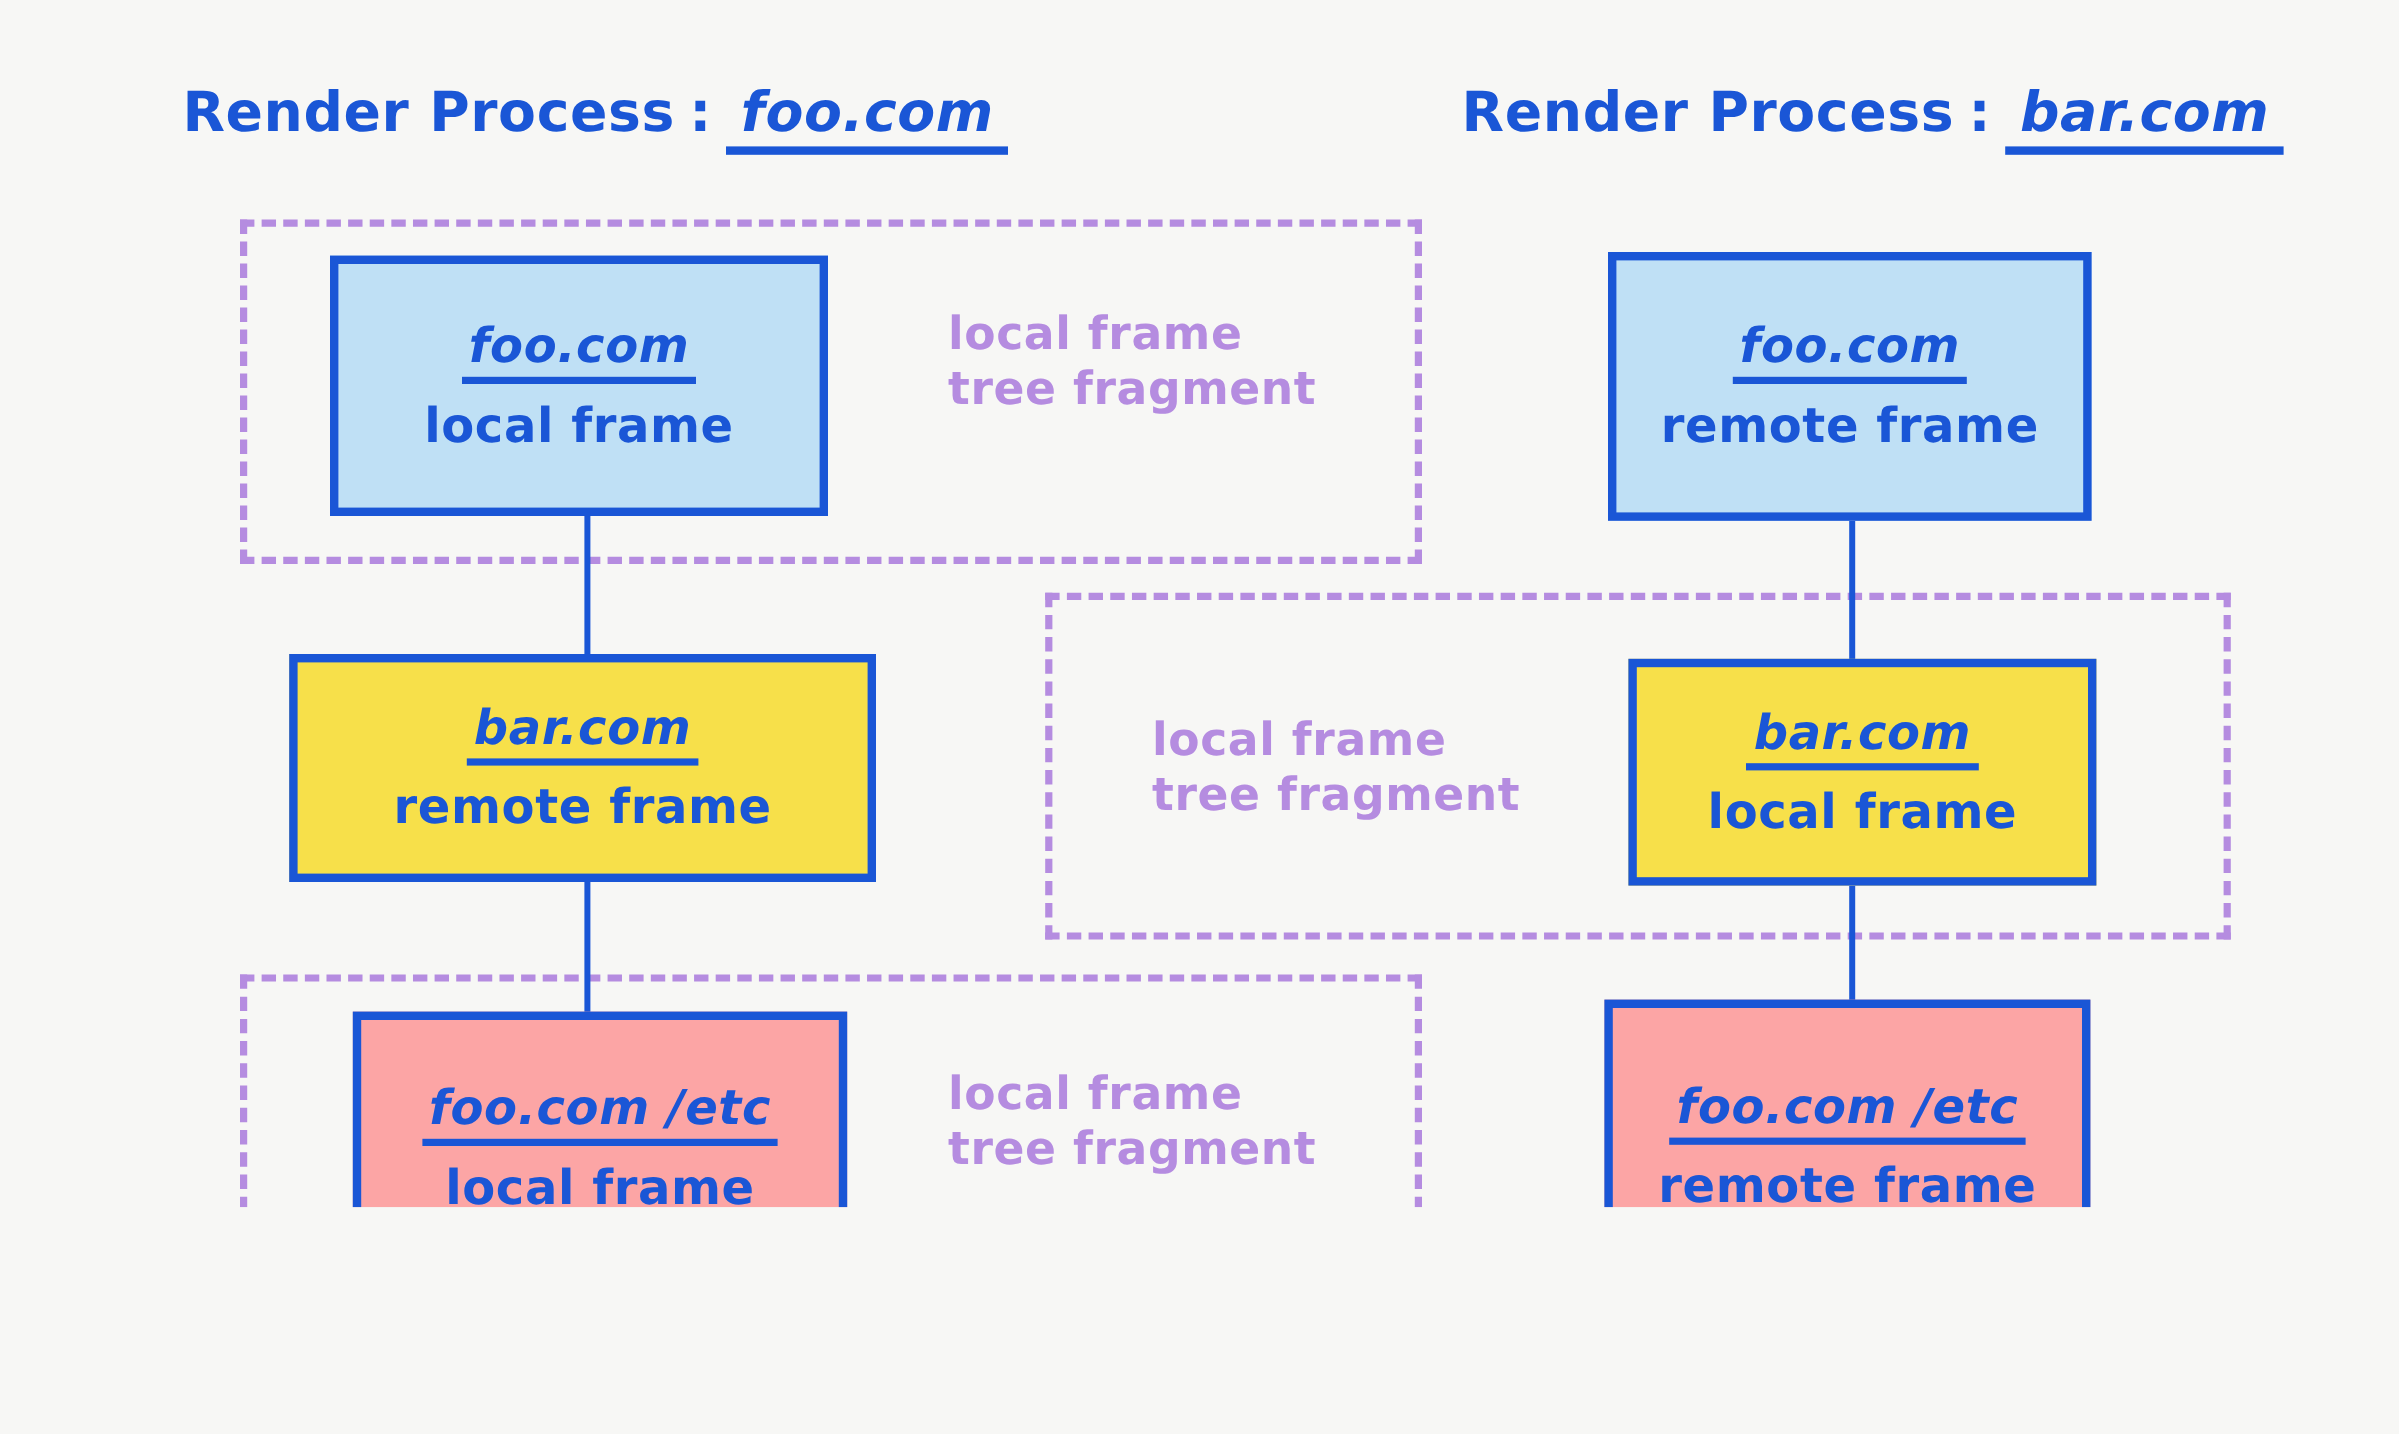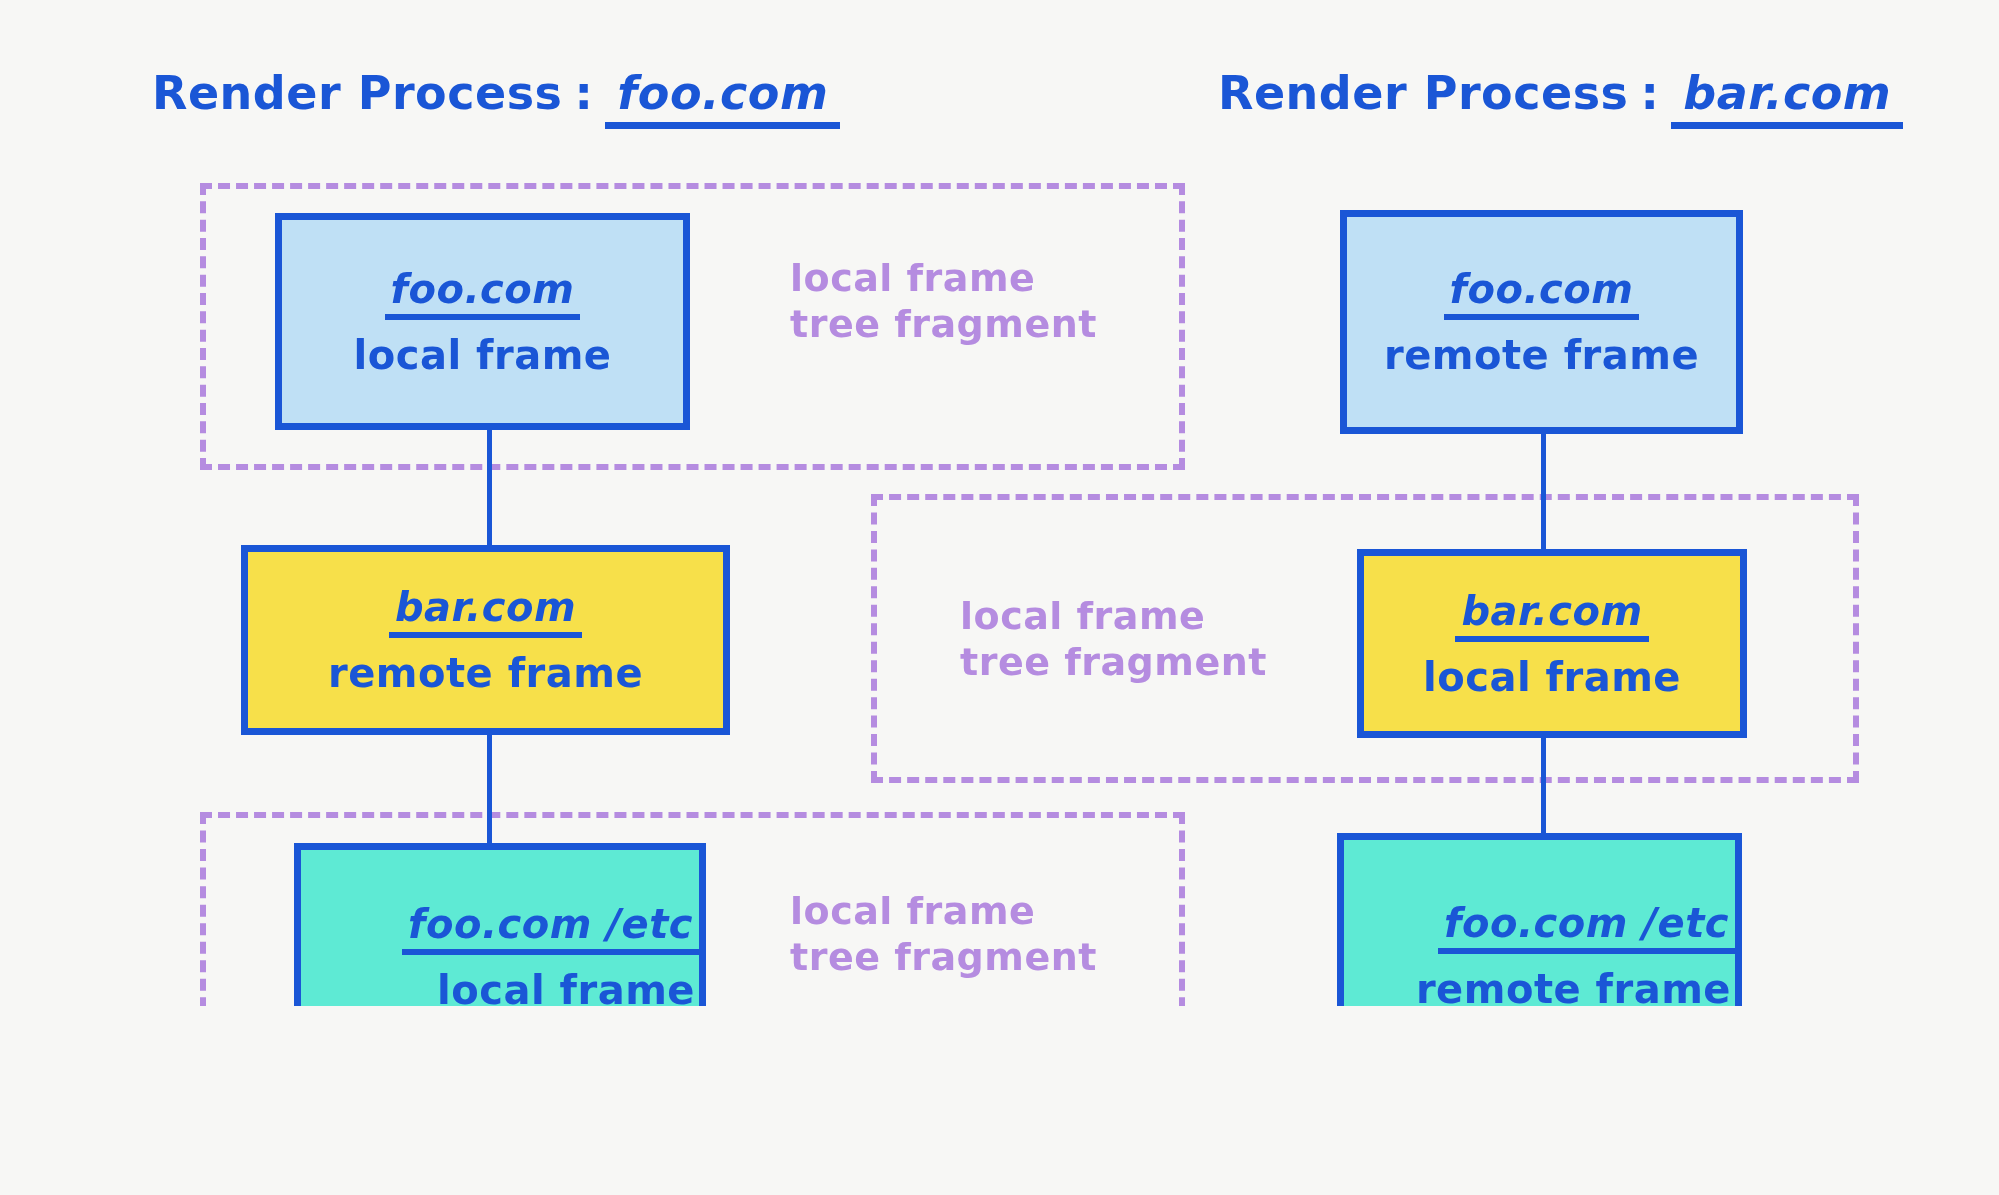--- a/index.html
+++ b/index.html
@@ -57,21 +57,21 @@
     display: flex;
     flex-direction: column;
     align-items: center;
     justify-content: center;
     gap: 14px;
     font-family: "DejaVu Sans", sans-serif;
     color: #1a56d6;
     z-index: 3;
   }
   .fill-blue   { background: #bfe0f5; }
-  .fill-lblue  { background: #5eead4; align-items: flex-end; }
+  .fill-lblue  { background: #fca5a5; }
   .fill-yellow { background: #f7e04a; }
 
   .frame-origin {
     font-size: 40px;
     font-weight: bold;
     font-style: italic;
     letter-spacing: 0.5px;
     border-bottom: 6px solid #1a56d6;
     padding: 0 6px 4px 6px;
     line-height: 1.05;

